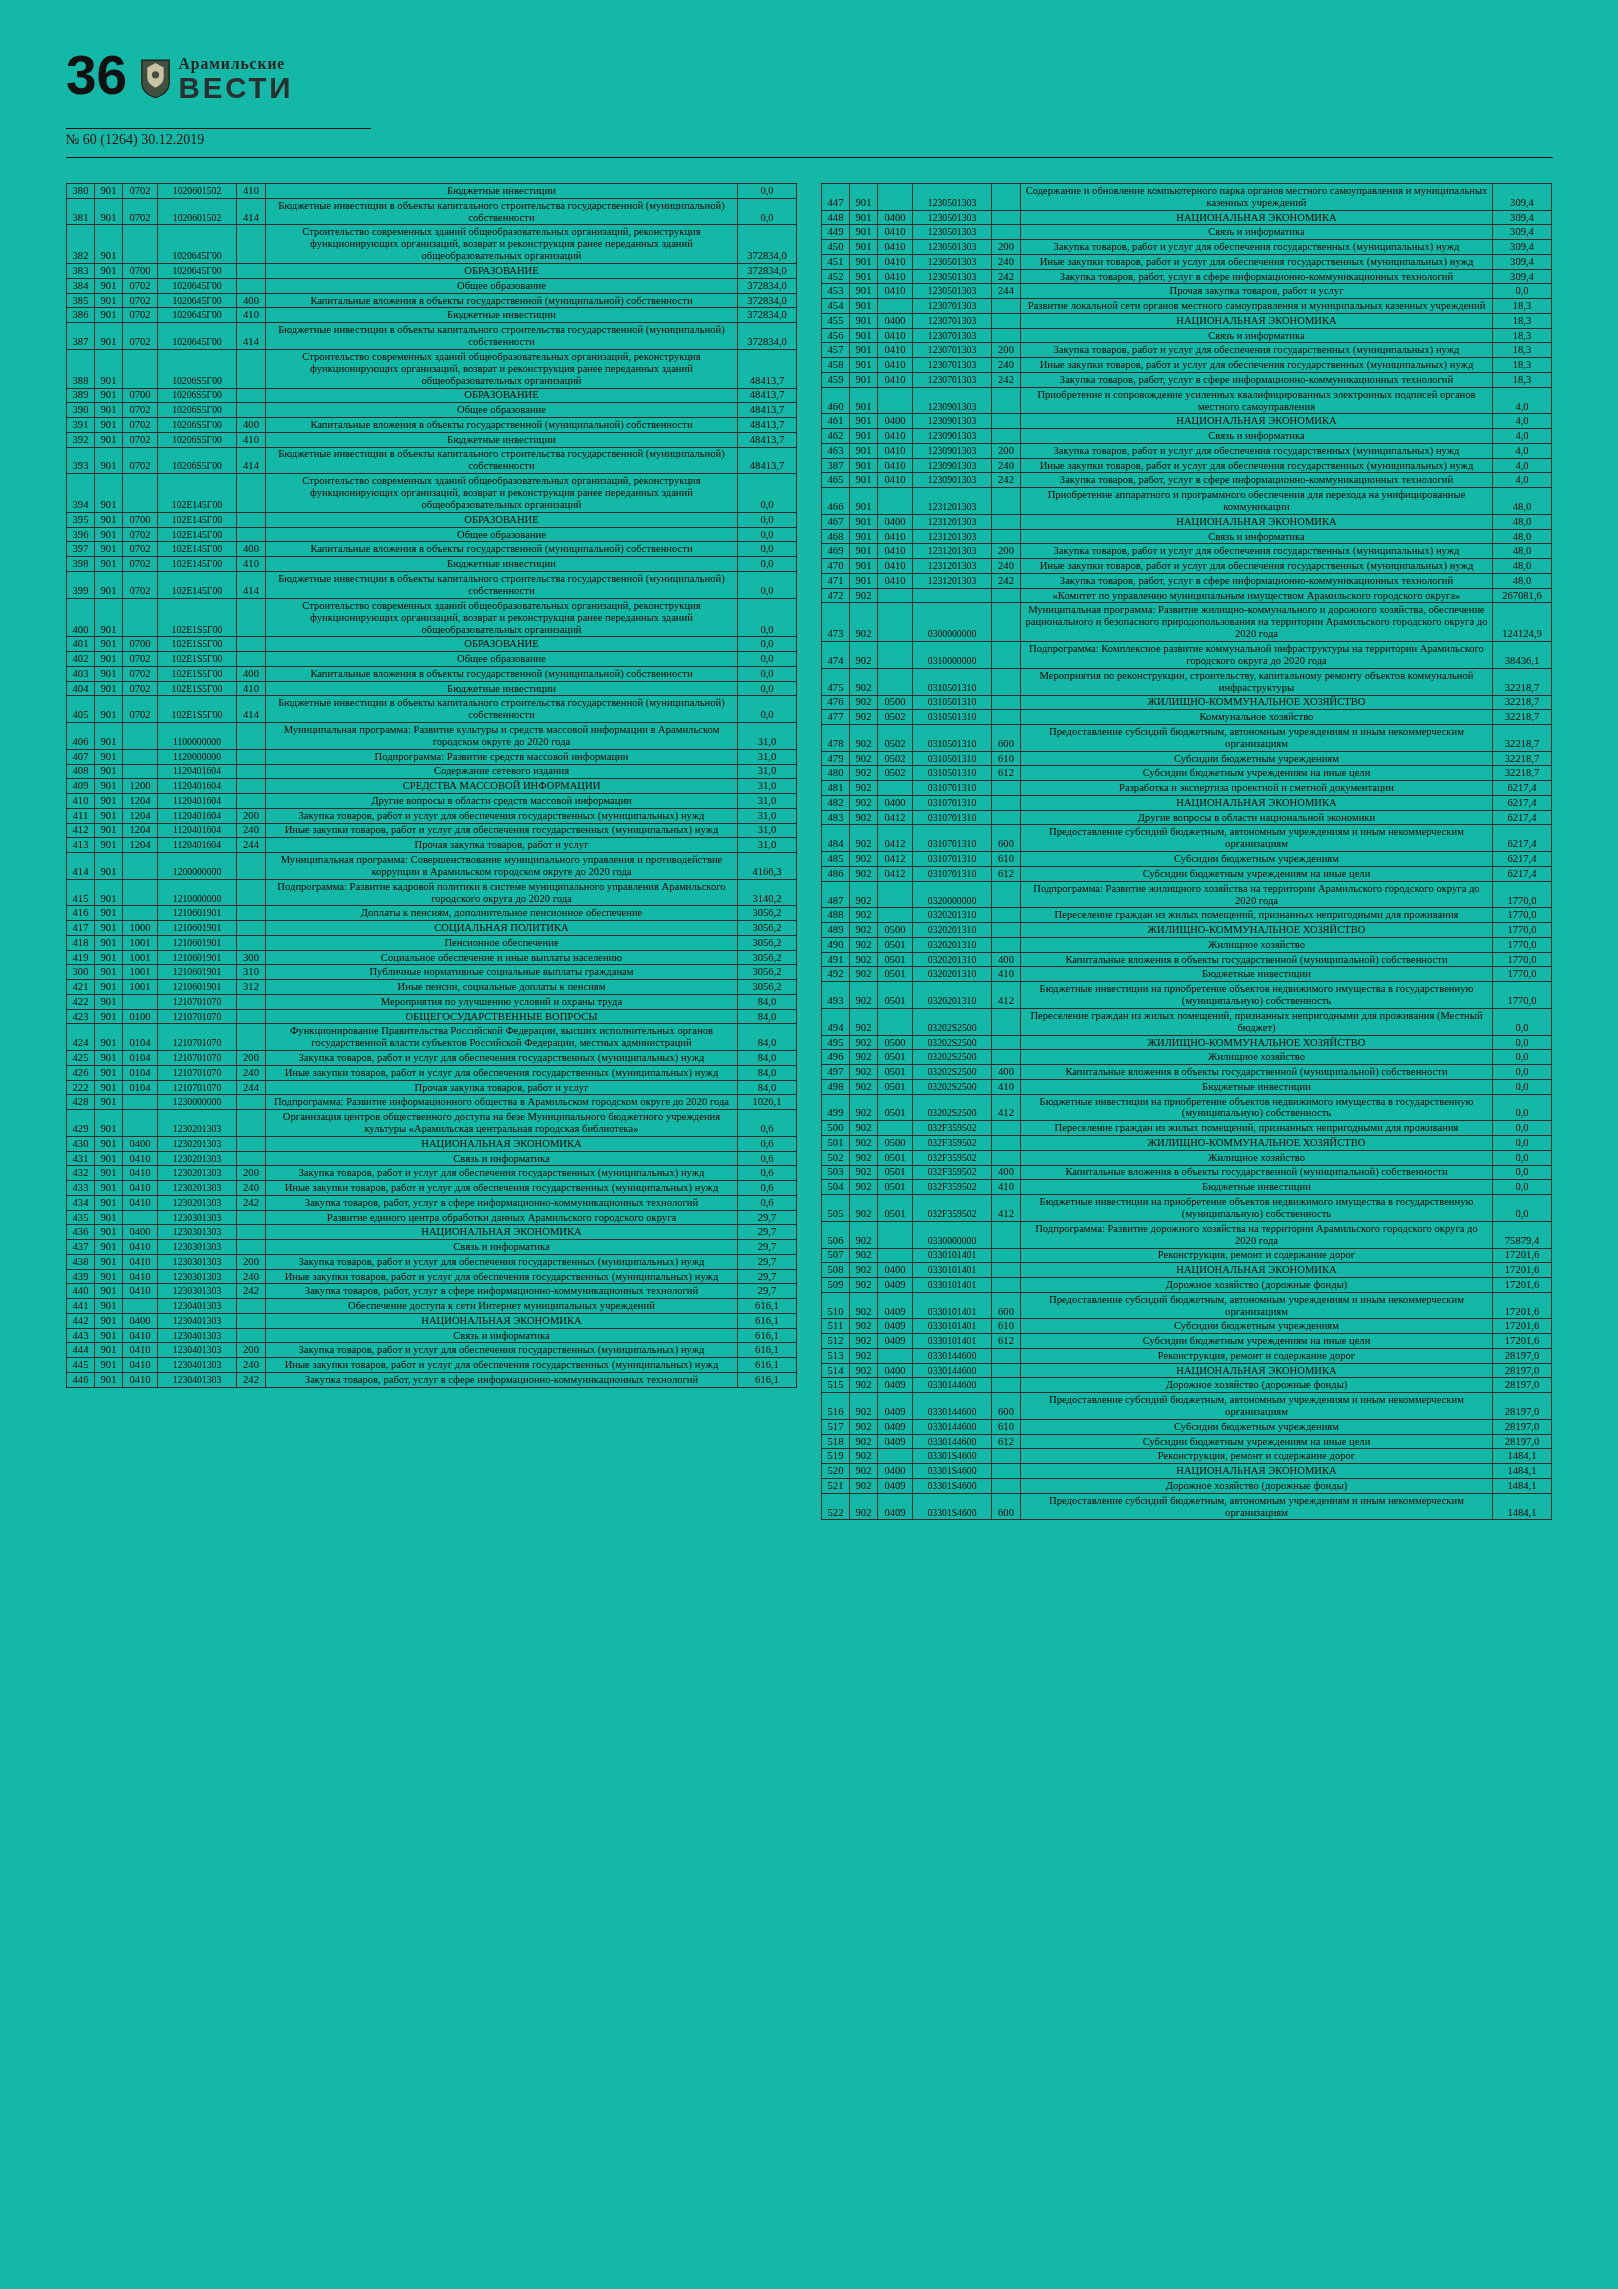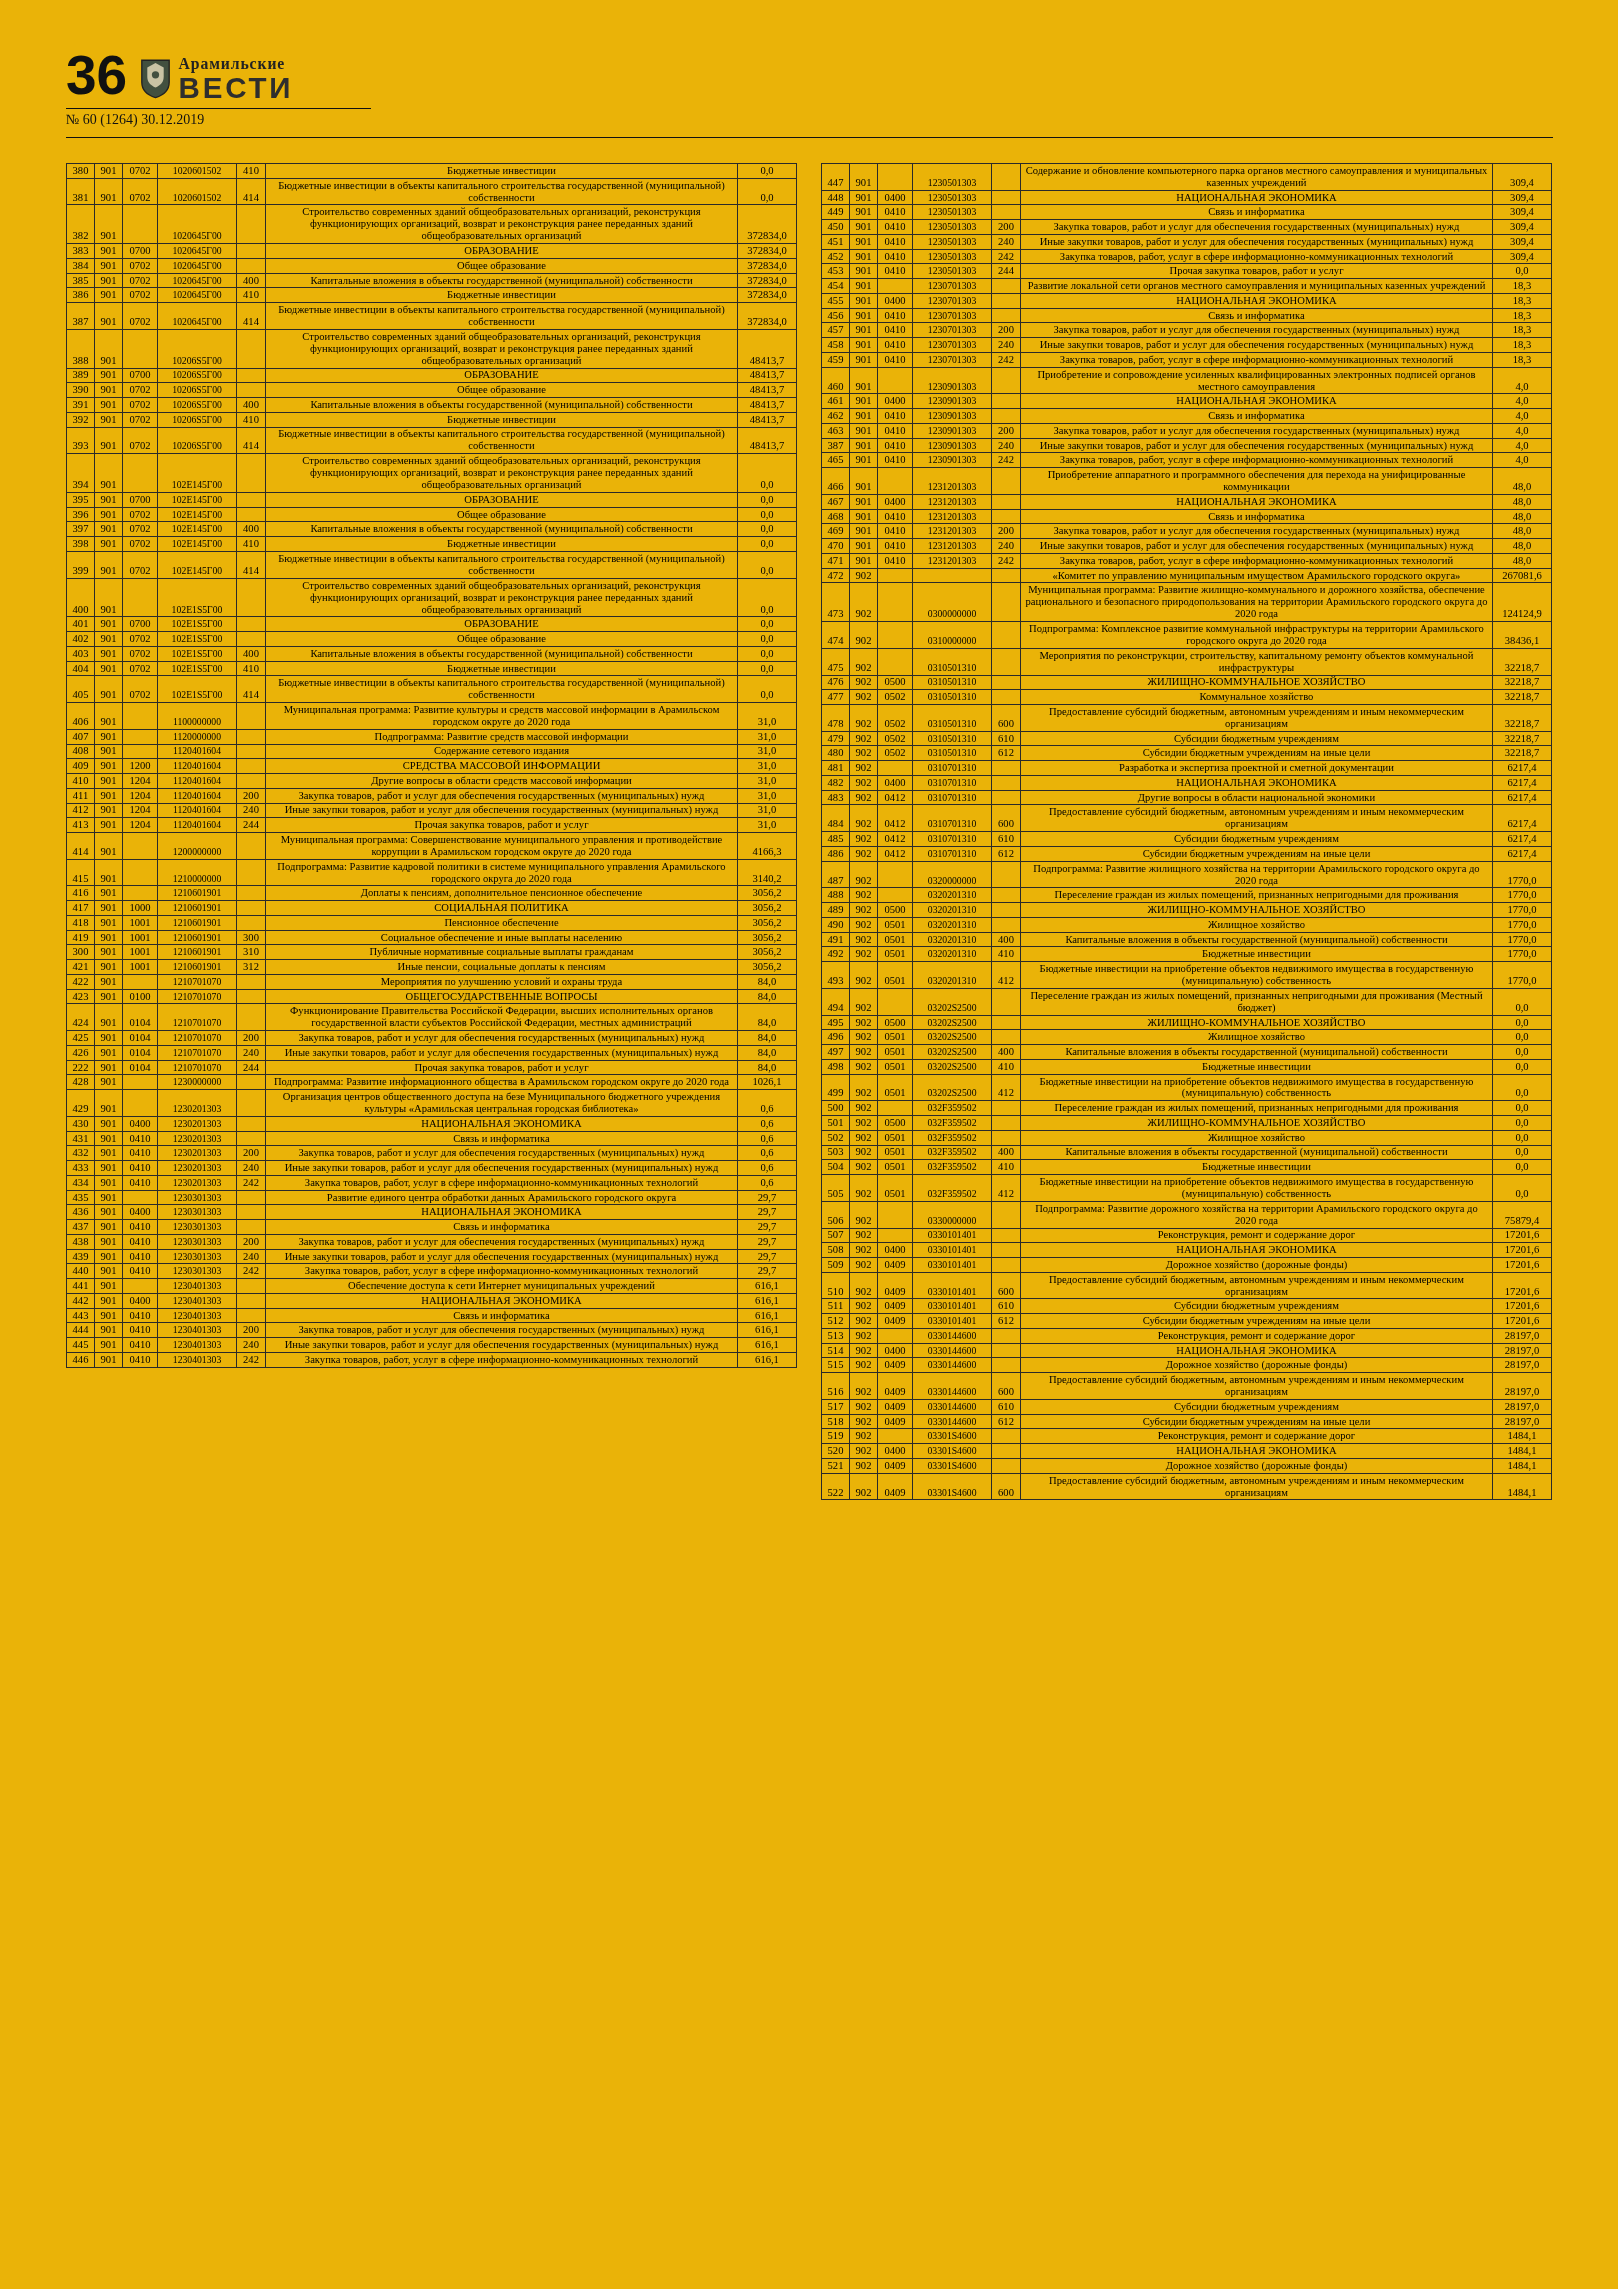--- a/index.html
+++ b/index.html
@@ -1,32 +1,32 @@
 <!DOCTYPE html>
 <html style="font-size:14.8px"><head>
 <meta charset="utf-8">
 <style>
   * { margin:0; padding:0; box-sizing:border-box; }
   html,body { background:#e9e9e9; }
   body { width:1619px; font-family:"Liberation Serif", serif; }
   .page {
-    width:1619px; height:2290px; background:#eab308; position:relative;
+    width:1619px; height:2290px; background:#14b8a6; position:relative;
     padding:48px 66px 33px 66px;
   }
   
   .masthead { display:flex; align-items:flex-start; border-bottom:1.8px solid #111; padding-bottom:9.2px; }
   .mast-left { display:flex; flex-direction:column; width:305px; }
   .mast-top { display:flex; align-items:center; gap:13px; }
   .page-num { font-family:"Liberation Sans", sans-serif; font-weight:bold; font-size:55px; line-height:1; color:#111; }
   .brand { display:flex; align-items:center; gap:7.4px; padding-top:5.5px; }
   .coat { width:31px; height:41px; flex:0 0 auto; }
   .brand-text { display:flex; flex-direction:column; }
   .brand-top { font-size:15.7px; font-weight:bold; color:#222; letter-spacing:0.9px; }
   .brand-bottom { font-family:"Liberation Sans", sans-serif; font-size:29.5px; font-weight:900; letter-spacing:2.8px; color:#2e2e2e; line-height:1; }
-  .issue { border-top:1.4px solid #111; margin-top:5px; padding-top:2.8px; font-size:14px; color:#111; width:305px; }
+  .issue { border-top:1.4px solid #111; margin-top:25px; padding-top:2.8px; font-size:14px; color:#111; width:305px; }
   .section-title {
     font-family:"DejaVu Serif", serif; font-style:italic; font-weight:bold;
     font-size:63px; color:#111; margin-left:138px; margin-top:3.7px; letter-spacing:0.9px;
   }
   
   .columns { display:flex; gap:24px; margin-top:25px; align-items:flex-start; }
   table.budget { border-collapse:collapse; table-layout:fixed; width:731px; font-size:10.6px; line-height:1.13; color:#000; }
   table.budget td { border:0.9px solid #2a2a2a; padding:0.9px 2.8px; vertical-align:bottom; text-align:center; word-wrap:break-word; }
   td.c-csr { font-size:9.7px; letter-spacing:0; }
   td.c-name { text-align:center; }

